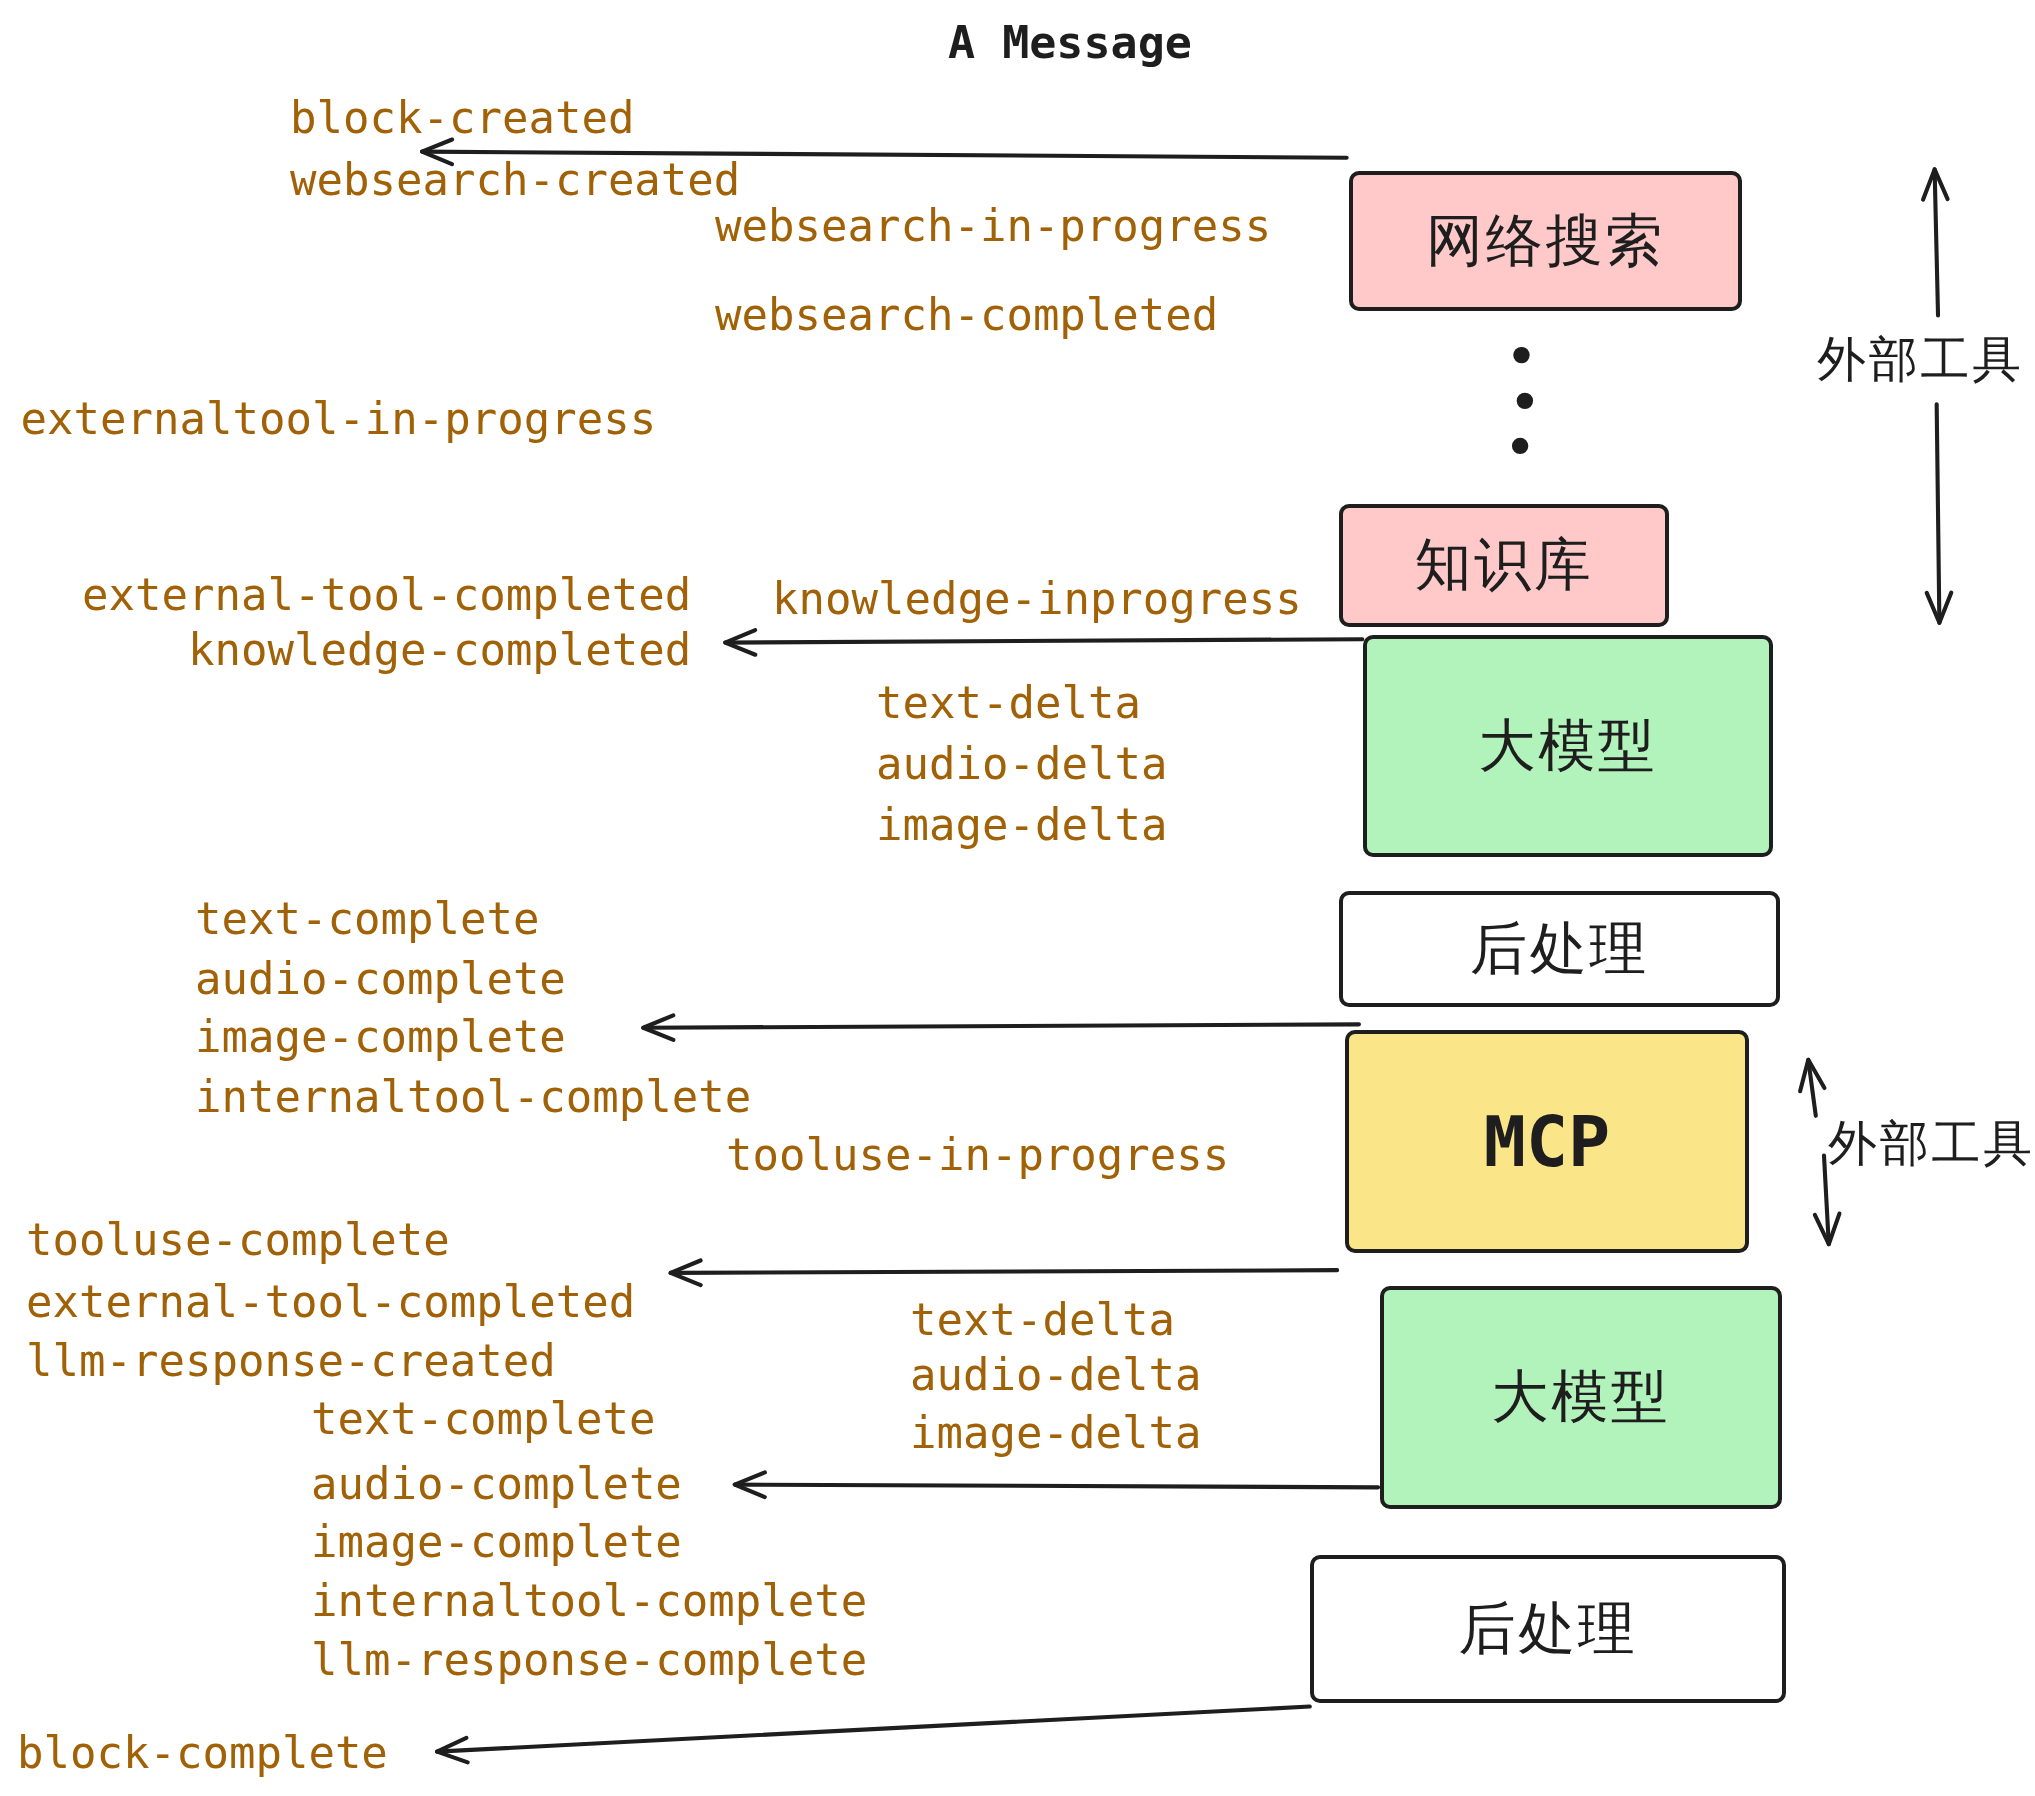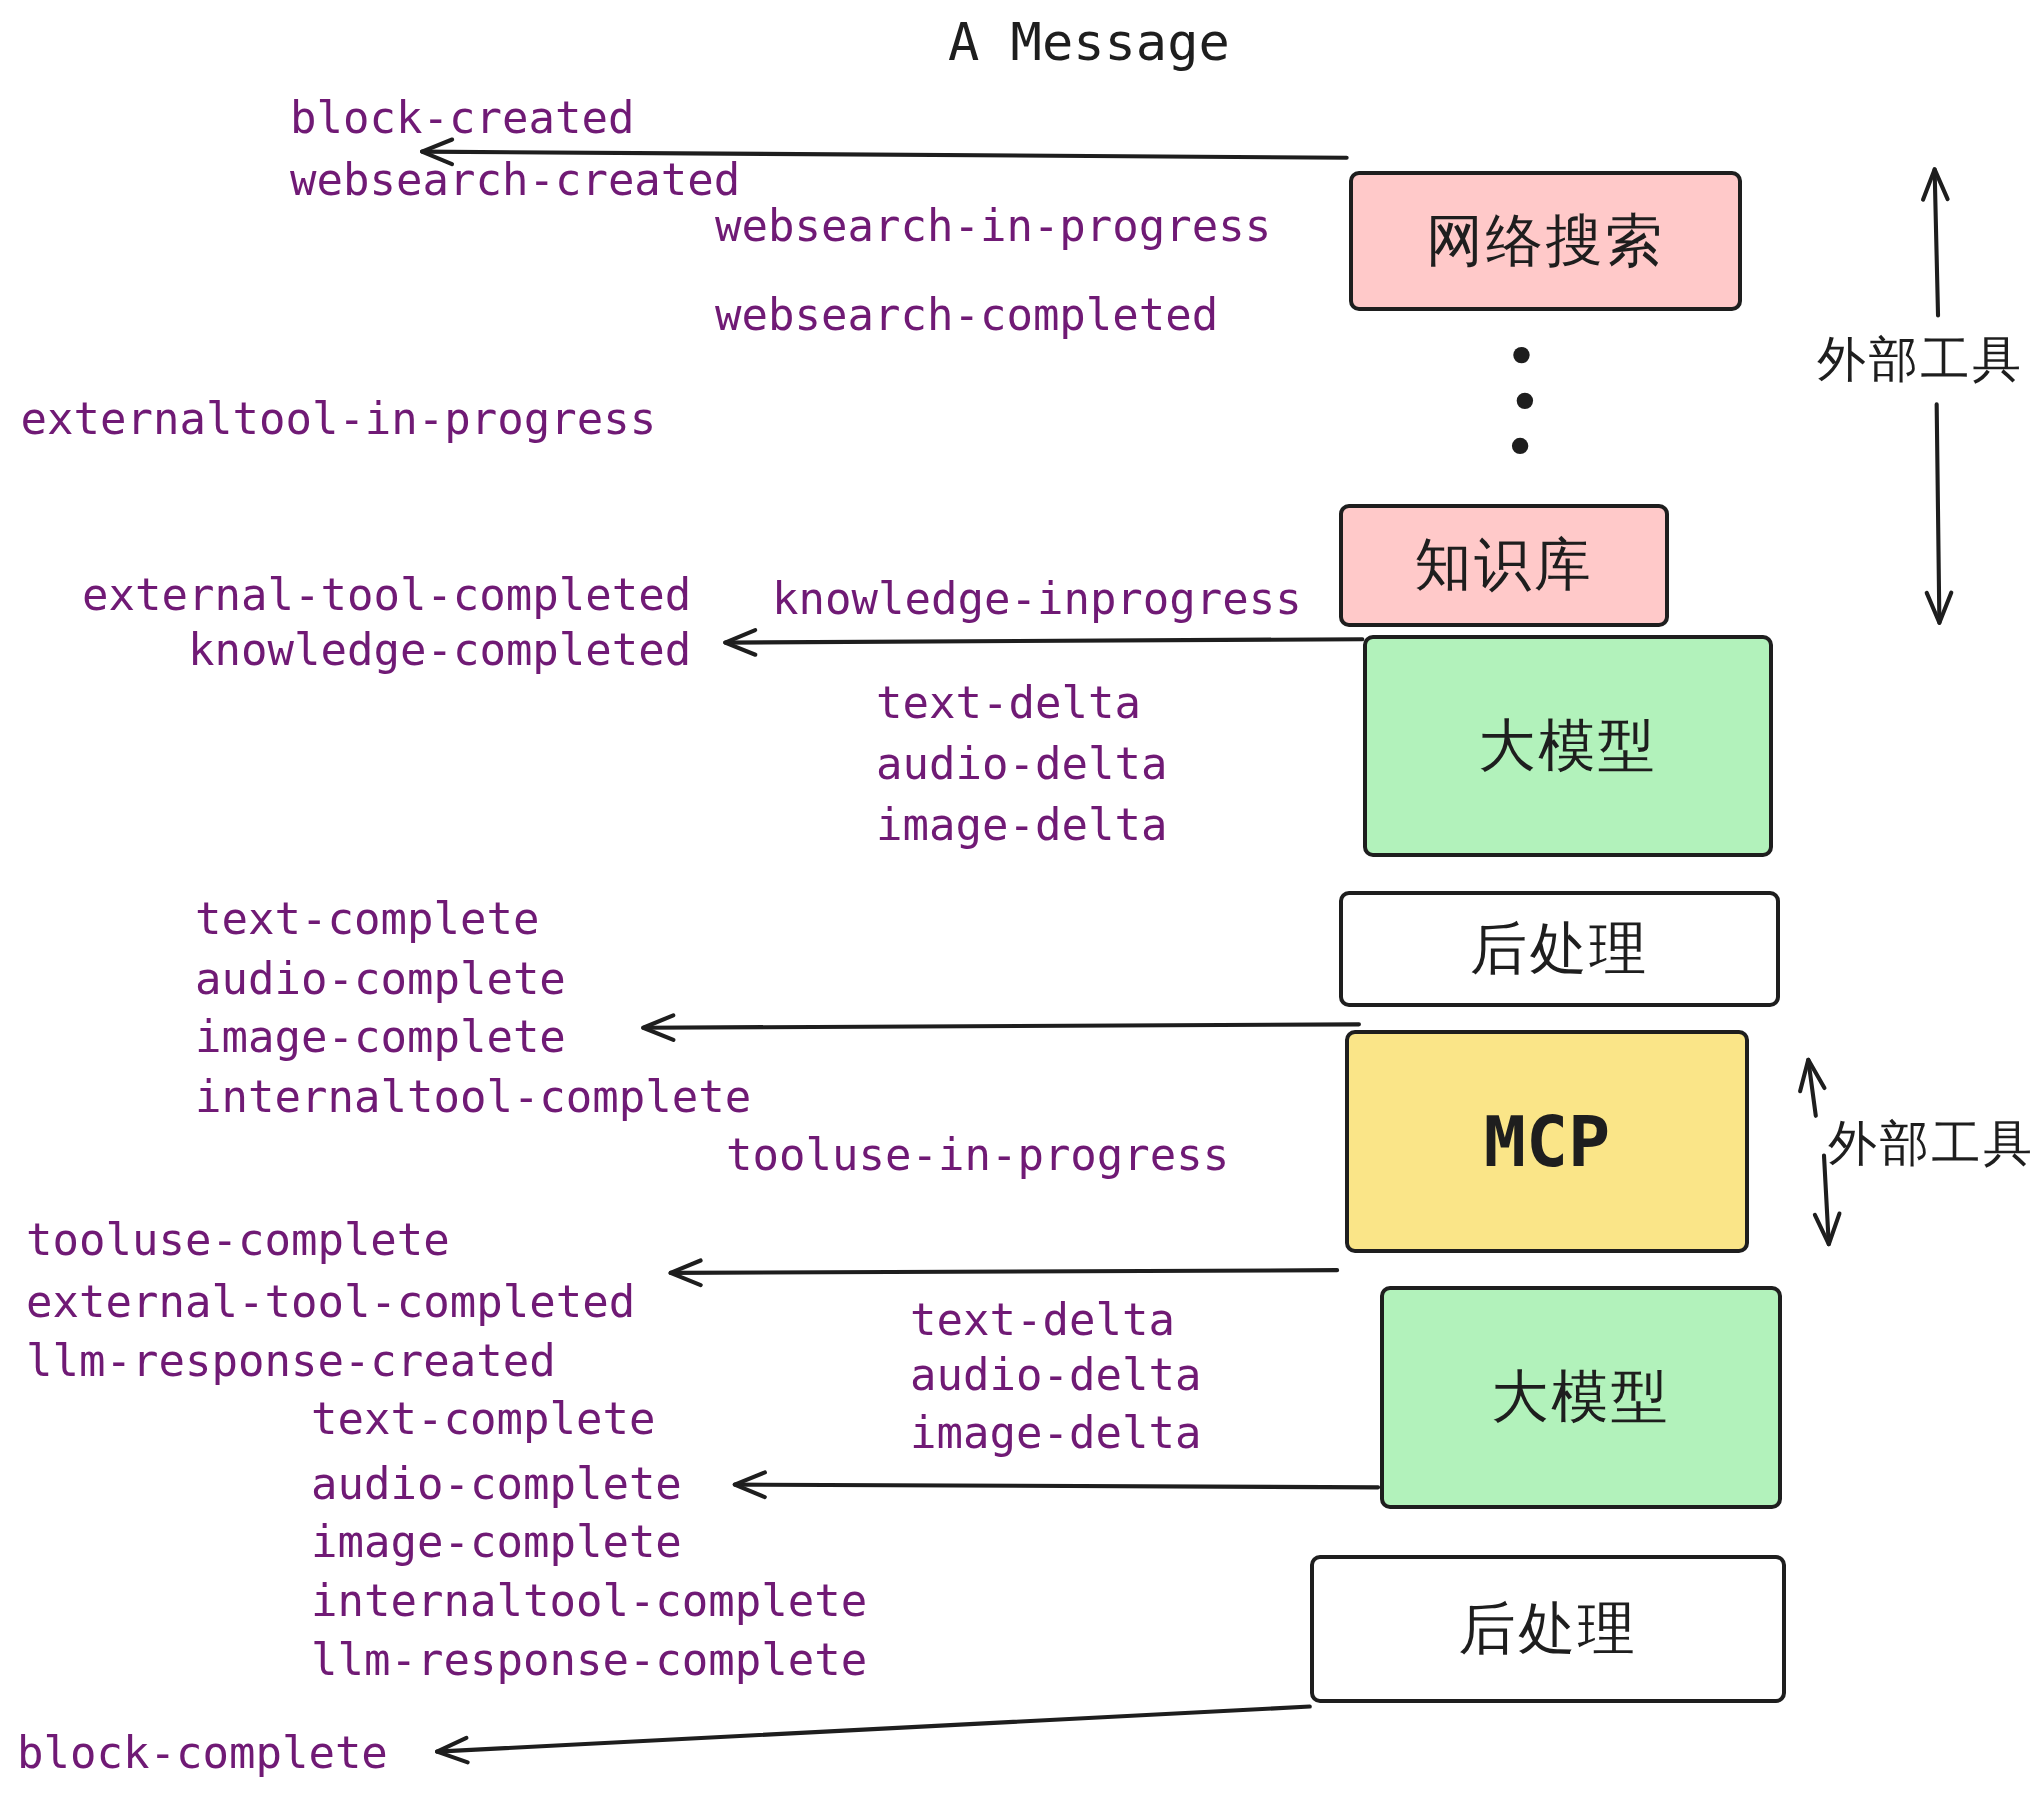--- a/index.html
+++ b/index.html
@@ -10,27 +10,27 @@
     background:#ffffff;
     font-family:"DejaVu Sans Mono", monospace;
     color:#1e1e1e;
     overflow:hidden;
   }
   .evt{
     position:absolute;
     font-size:44px;
     line-height:55px;
     white-space:nowrap;
-    color:#701a75;
+    color:#a16207;
     font-family:"DejaVu Sans Mono", monospace;
   }
   .title{
     position:absolute;
-    font-size:52px;
-    font-weight:normal;
+    font-size:45px;
+    font-weight:bold;
     line-height:55px;
     white-space:nowrap;
     font-family:"DejaVu Sans Mono", monospace;
   }
   .node{
     position:absolute;
     box-sizing:border-box;
     border:4.1px solid #1e1e1e;
     border-radius:10px;
     display:flex;

